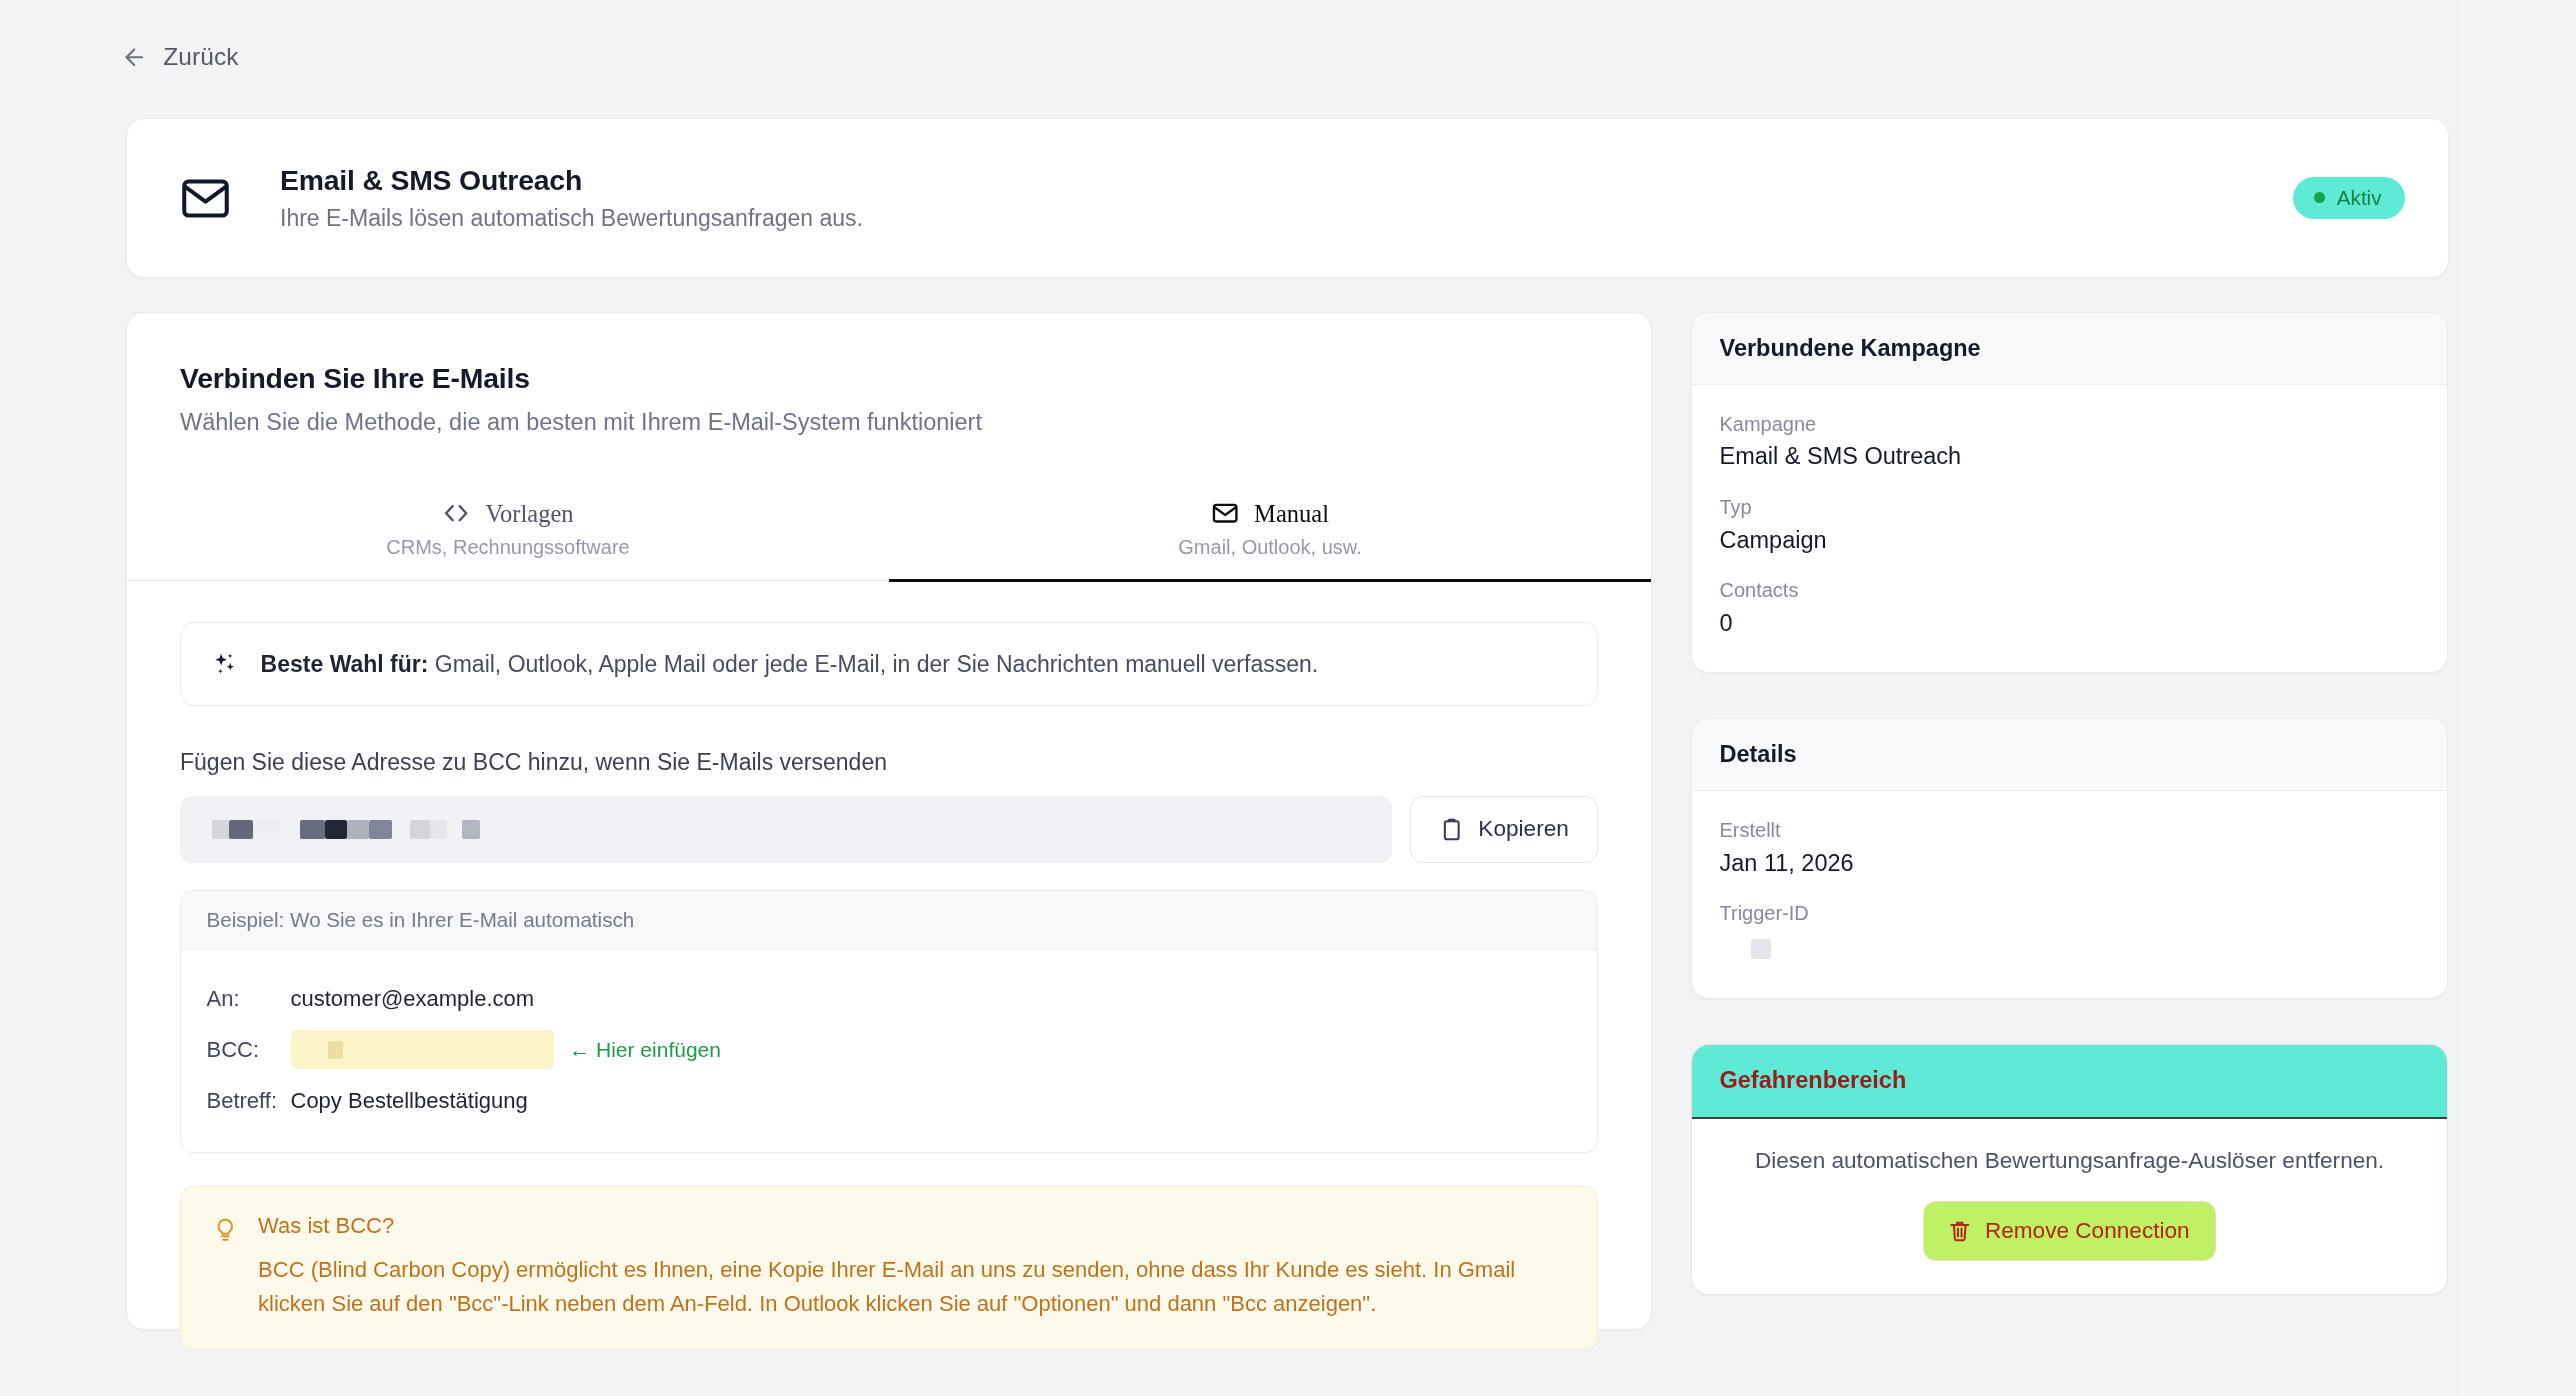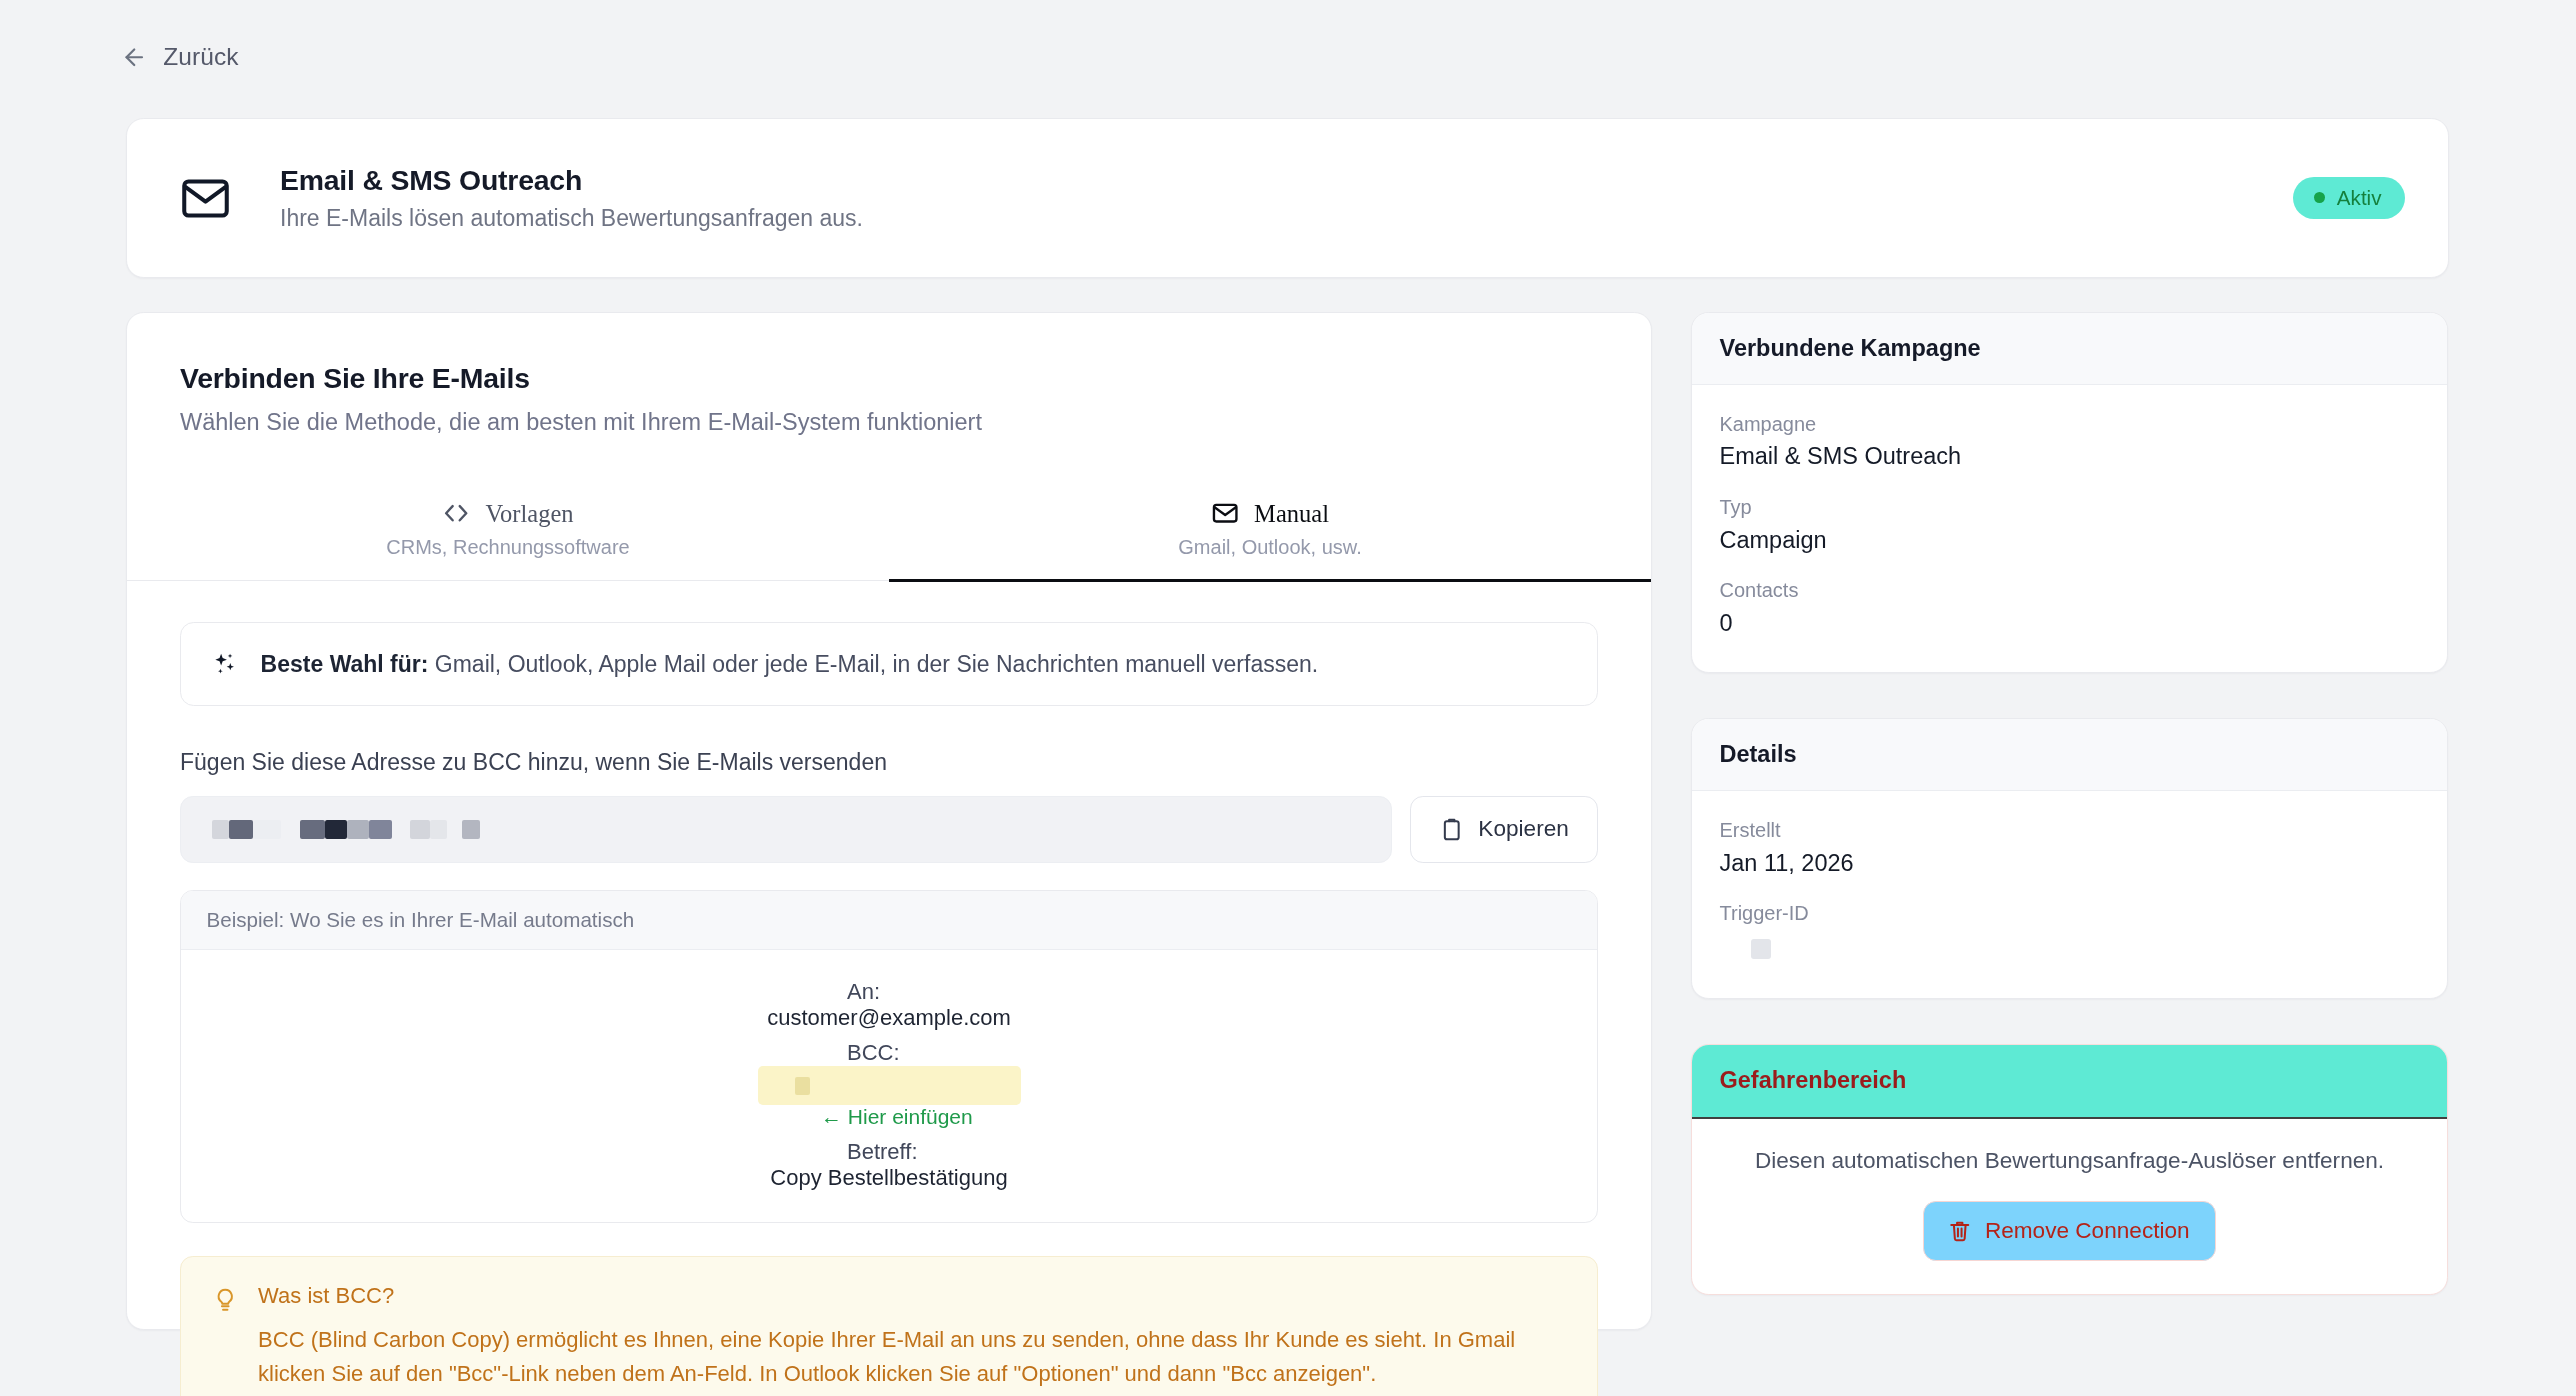--- a/index.html
+++ b/index.html
@@ -221,21 +221,20 @@
     padding: 16.7px 25.5px;
     font-size: 20.6px;
     color: #767b8c;
   }
   .example-body { padding: 29px 25.5px 31px 25.5px; }
   .ex-row {
     display: flex;
     align-items: center;
     min-height: 41px;
     margin-bottom: 9.8px;
-    flex-direction: column;
   }
   .ex-row:last-child { margin-bottom: 0; }
   .ex-key {
     width: 84px;
     font-size: 22px;
     color: #41475a;
     flex: 0 0 auto;
   }
   .ex-val { font-size: 22px; color: #1e2432; }
   .bcc-highlight {
@@ -343,21 +342,21 @@
   .danger-body { padding: 29px 27.5px 33px 27.5px; text-align: center; }
   .danger-text {
     font-size: 22.6px;
     color: #4c5365;
   }
   .remove-btn {
     margin-top: 27.5px;
     display: inline-flex;
     align-items: center;
     gap: 12px;
-    background: #7dd3fc;
+    background: #bef264;
     border: 1px solid #f6d6d3;
     border-radius: 12.8px;
     padding: 15.7px 25.5px 16.7px 23.5px;
     cursor: pointer;
   }
   .trash-icon { width: 25.5px; height: 25.5px; color: #b42318; }
   .remove-label {
     font-size: 22.6px;
     color: #b42318;
     font-weight: 500;

